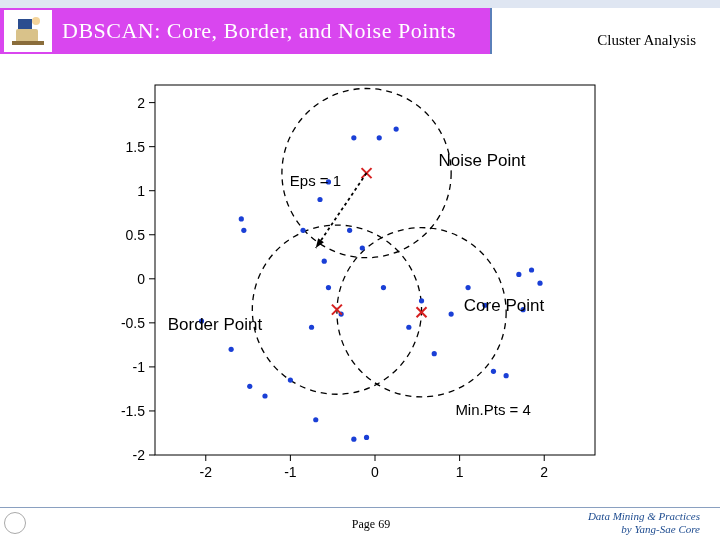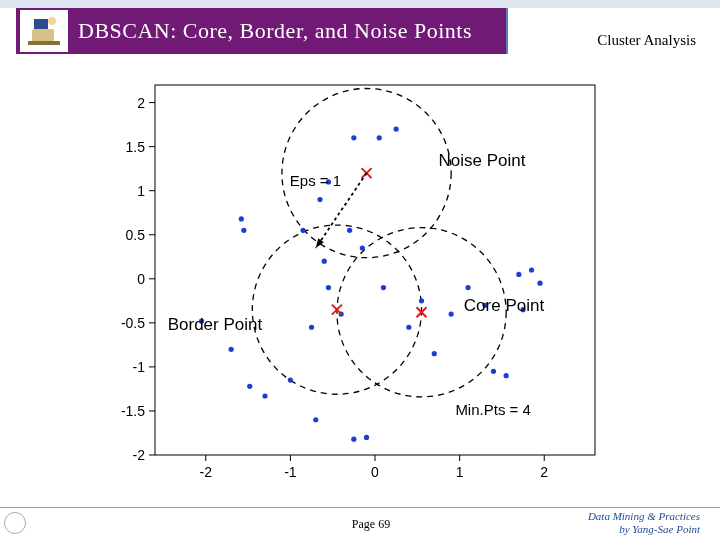--- a/index.html
+++ b/index.html
@@ -1,17 +1,17 @@
 <!DOCTYPE html>
 <html><head>
 <meta charset="utf-8">
 <style>
   html,body{margin:0;padding:0;width:720px;height:540px;font-family:"Comic Sans MS","Segoe Script",cursive;background:#fff;}
   .slide{position:relative;width:720px;height:540px;overflow:hidden;}
-  .banner{position:absolute;top:8px;left:16px;height:46px;width:490px;background:#701a75;display:flex;align-items:center;border-right:2px solid #5a7fb9;}
+  .banner{position:absolute;top:8px;left:0;height:46px;width:490px;background:#d946ef;display:flex;align-items:center;border-right:2px solid #5a7fb9;}
   .logo{width:48px;height:42px;background:#fff;margin-left:4px;display:flex;align-items:center;justify-content:center;}
   .logo svg{width:40px;height:40px;}
   .title{color:#fff;font-size:22px;margin-left:10px;letter-spacing:0.5px;}
   .topright{position:absolute;top:32px;right:24px;font-size:15px;}
   .topstrip{position:absolute;top:0;left:0;width:720px;height:8px;background:#dfe6f2;}
   .figure{position:absolute;top:70px;left:95px;width:520px;height:420px;}
   .figure svg{width:520px;height:420px;}
   .footer{position:absolute;bottom:2px;left:0;width:720px;height:30px;border-top:1px solid #8aa0c0;}
   .seal{position:absolute;left:4px;bottom:2px;width:86px;height:26px;display:flex;align-items:center;font-size:8px;color:#888;gap:4px;}
   .seal .ring{width:20px;height:20px;border:1.5px solid #aaa;border-radius:50%;}
@@ -127,16 +127,16 @@
       </svg>
   </div>
 
   <div class="footer">
     <div class="seal">
       <span class="ring"></span>
     </div>
     <div class="pagenum">Page 69</div>
     <div class="credit">
       <span>Data Mining &amp; Practices</span><br>
-      <span>by Yang-Sae Point</span>
+      <span>by Yang-Sae Core</span>
     </div>
   </div>
 </div>
 
 </body></html>

